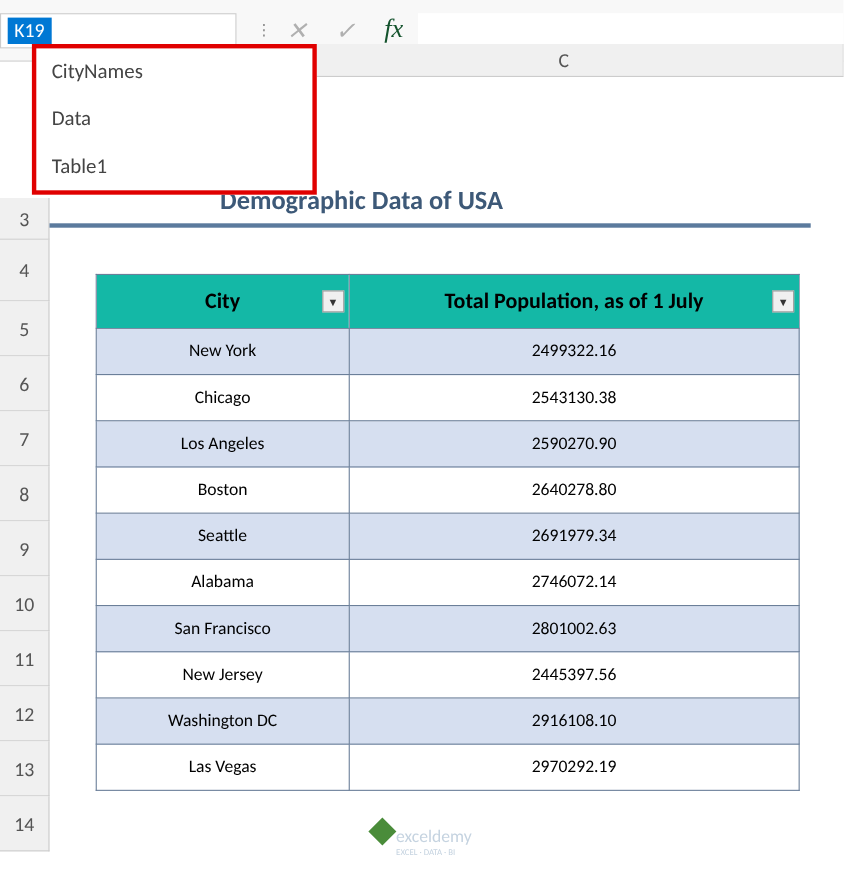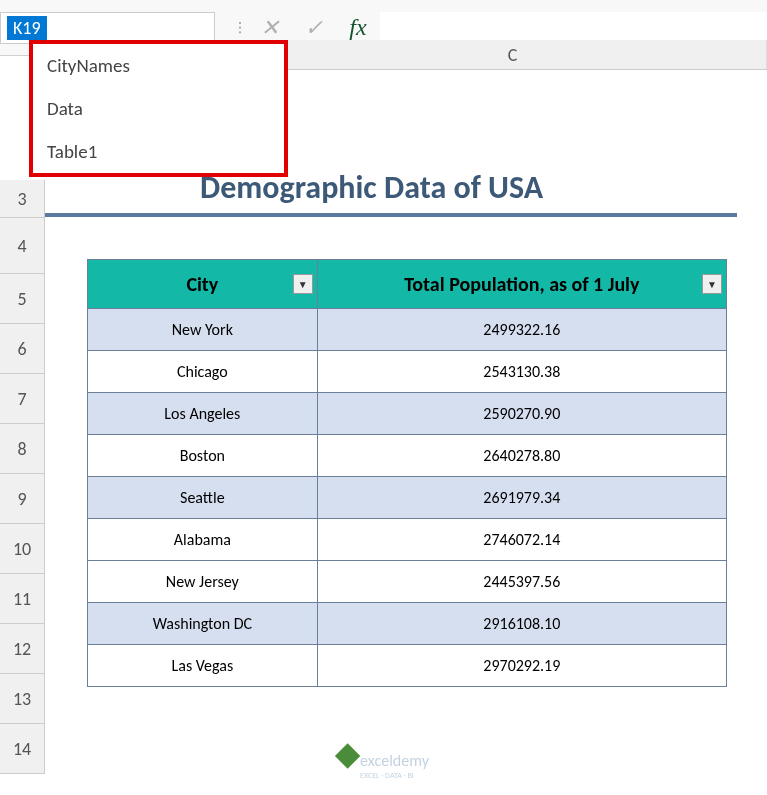--- a/index.html
+++ b/index.html
@@ -126,21 +126,21 @@
     }
     .row-header.rh-3 { height: 38px; }
     .row-header.rh-title { height: 56px;}
     .content {
       position: absolute;
       top: 120px;
       left: 45px;
       right: 10px;
     }
     .title-cell {
-      font-size: 32px;
+      font-size: 24px;
       font-weight: bold;
       color: #3d5978;
       padding: 8px 0 6px 155px;
       border-bottom: 4px solid #5b7a9d;
       margin-right: 20px;
     }
     .data-table {
       margin-top: 42px;
       margin-left: 42px;
       border-collapse: collapse;
@@ -273,20 +273,24 @@
             <td>2640278.80</td>
           </tr>
         <tr class="striped">
             <td>Seattle</td>
             <td>2691979.34</td>
           </tr>
         <tr>
             <td>Alabama</td>
             <td>2746072.14</td>
           </tr>
+        <tr class="striped">
+            <td>San Francisco</td>
+            <td>2801002.63</td>
+          </tr>
         <tr>
             <td>New Jersey</td>
             <td>2445397.56</td>
           </tr>
         <tr class="striped">
             <td>Washington DC</td>
             <td>2916108.10</td>
           </tr>
         <tr>
             <td>Las Vegas</td>

